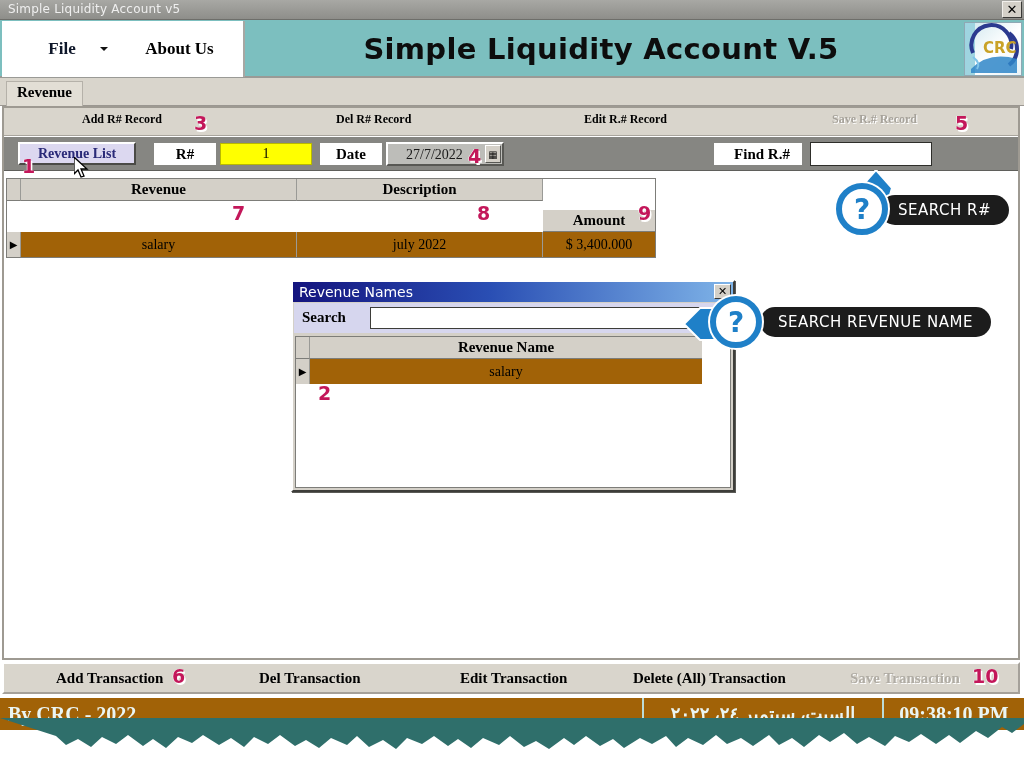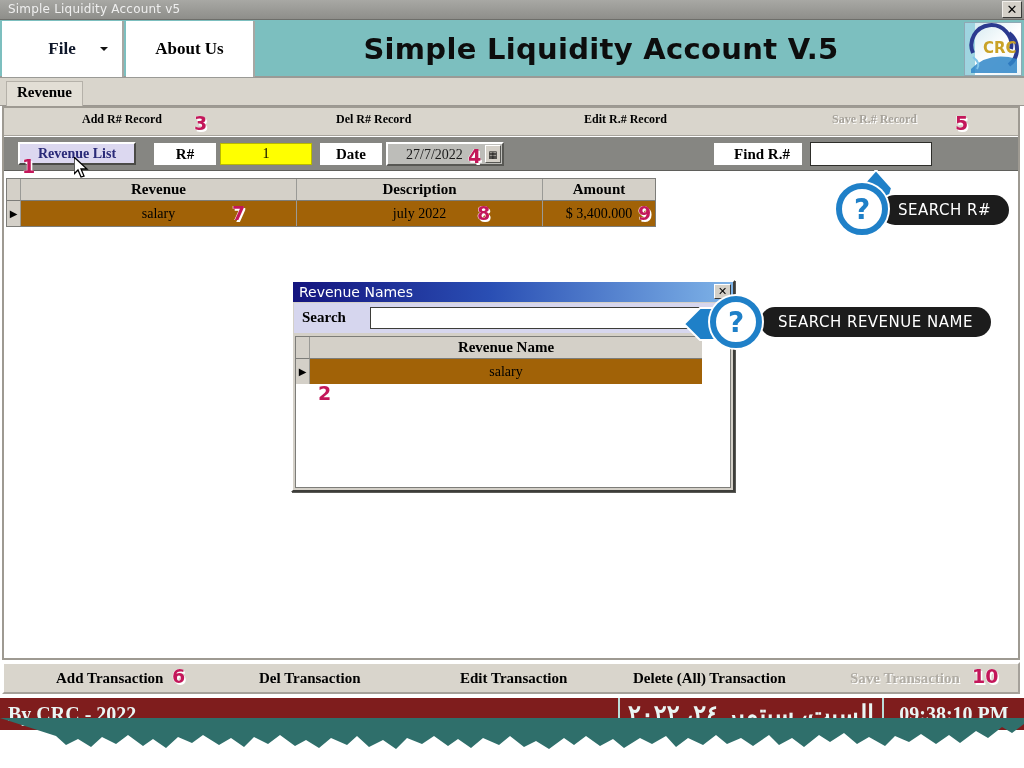--- a/index.html
+++ b/index.html
@@ -56,21 +56,21 @@
     cursor: default;
   }
   #menu-file { left: 2px; width: 122px; color: #0f172a; }
   #menu-file .caret {
     position: absolute; right: 14px; top: 26px;
     width: 0; height: 0;
     border-left: 4px solid transparent;
     border-right: 4px solid transparent;
     border-top: 4px solid #111;
   }
-  #menu-about { left: 126px; width: 129px; color: #000; }
+  #menu-about { left: 116px; width: 129px; color: #000; }
   .app-title {
     position: absolute; left: 240px; top: 1px; right: 62px; height: 56px;
     display: flex; align-items: center; justify-content: center;
     font-family: "DejaVu Sans", sans-serif;
     font-size: 29px; font-weight: bold; color: #0d0d0d;
     letter-spacing: .3px;
   }
   .logo {
     position: absolute; right: 2px; top: 2px; width: 58px; height: 54px;
     background: linear-gradient(to bottom right, #cfe7ee 0%, #ffffff 55%, #e9f3f7 100%);
@@ -253,34 +253,34 @@
     position: absolute; top: 6px;
     font-family: "Liberation Serif", serif;
     font-weight: bold; font-size: 15px; color: #000;
     white-space: nowrap; cursor: default;
   }
   .bottom-item.disabled { color: #b0aca4; text-shadow: 1px 1px 0 #fff; }
 
   
   .status-bar {
     position: absolute; left: 0; top: 696px; width: 1024px; height: 34px;
-    background: #7f1d1d;
+    background: #a16207;
     border-top: 2px solid #ffffff;
     display: flex; align-items: stretch;
   }
   .status-seg {
     display: flex; align-items: center;
     font-family: "Liberation Serif", serif;
     font-weight: bold; font-size: 20px; color: #eaf5f3;
     border-right: 2px solid #bcdcd8;
     padding: 0 8px;
     white-space: nowrap;
   }
   #status-credit { flex: 1 1 auto; }
-  #status-date { flex: 0 0 240px; justify-content: center; direction: rtl; font-size: 24px; }
+  #status-date { flex: 0 0 240px; justify-content: center; direction: rtl; font-size: 18px; }
   #status-time { flex: 0 0 140px; justify-content: center; border-right: none; }
 
   
   .torn {
     position: absolute; left: 0; top: 718px; width: 1024px; height: 50px;
     overflow: hidden;
   }
 
   
   .marker-num {
@@ -375,21 +375,21 @@
 
       <div class="field-label" style="left:710px; top:6px; width:88px; height:22px;padding-left:8px;">Find R.#</div>
       <div class="input-box" style="left:806px; top:5px; width:122px; height:24px;"></div>
     </div>
 
     <div class="grid">
       <div class="grid-head">
         <div class="gcell marker"></div>
         <div class="gcell" style="width:276px;">Revenue</div>
         <div class="gcell" style="width:246px;">Description</div>
-        <div class="gcell" style="width:112px; border-right:none;">Amount</div>
+        <div class="gcell" style="width:112px; border-right:none;margin-top:31px;">Amount</div>
       </div>
       <div class="grid-row">
         <div class="gcell marker">▶</div>
         <div class="gcell" style="width:276px;">salary</div>
         <div class="gcell" style="width:246px;">july 2022</div>
         <div class="gcell" style="width:112px; border-right:none;">$ 3,400.000</div>
       </div>
     </div>
 
     <div class="dialog" style="left:287px; top:172px;">

